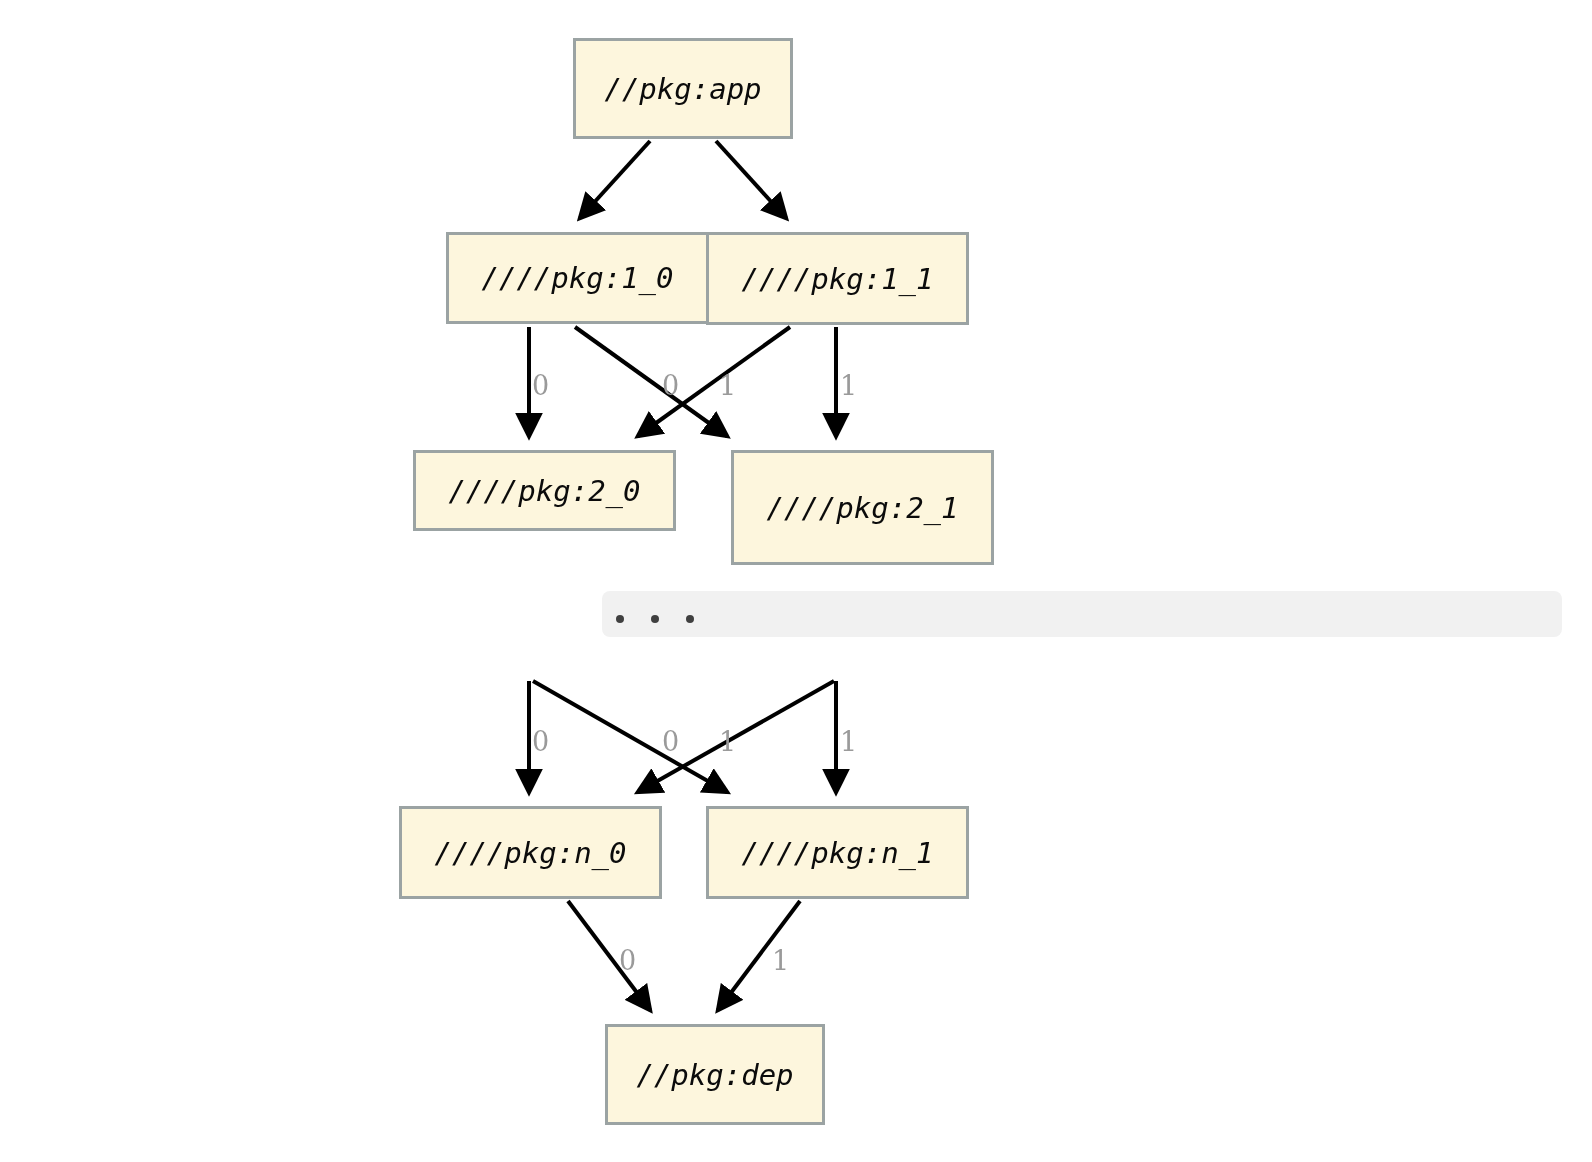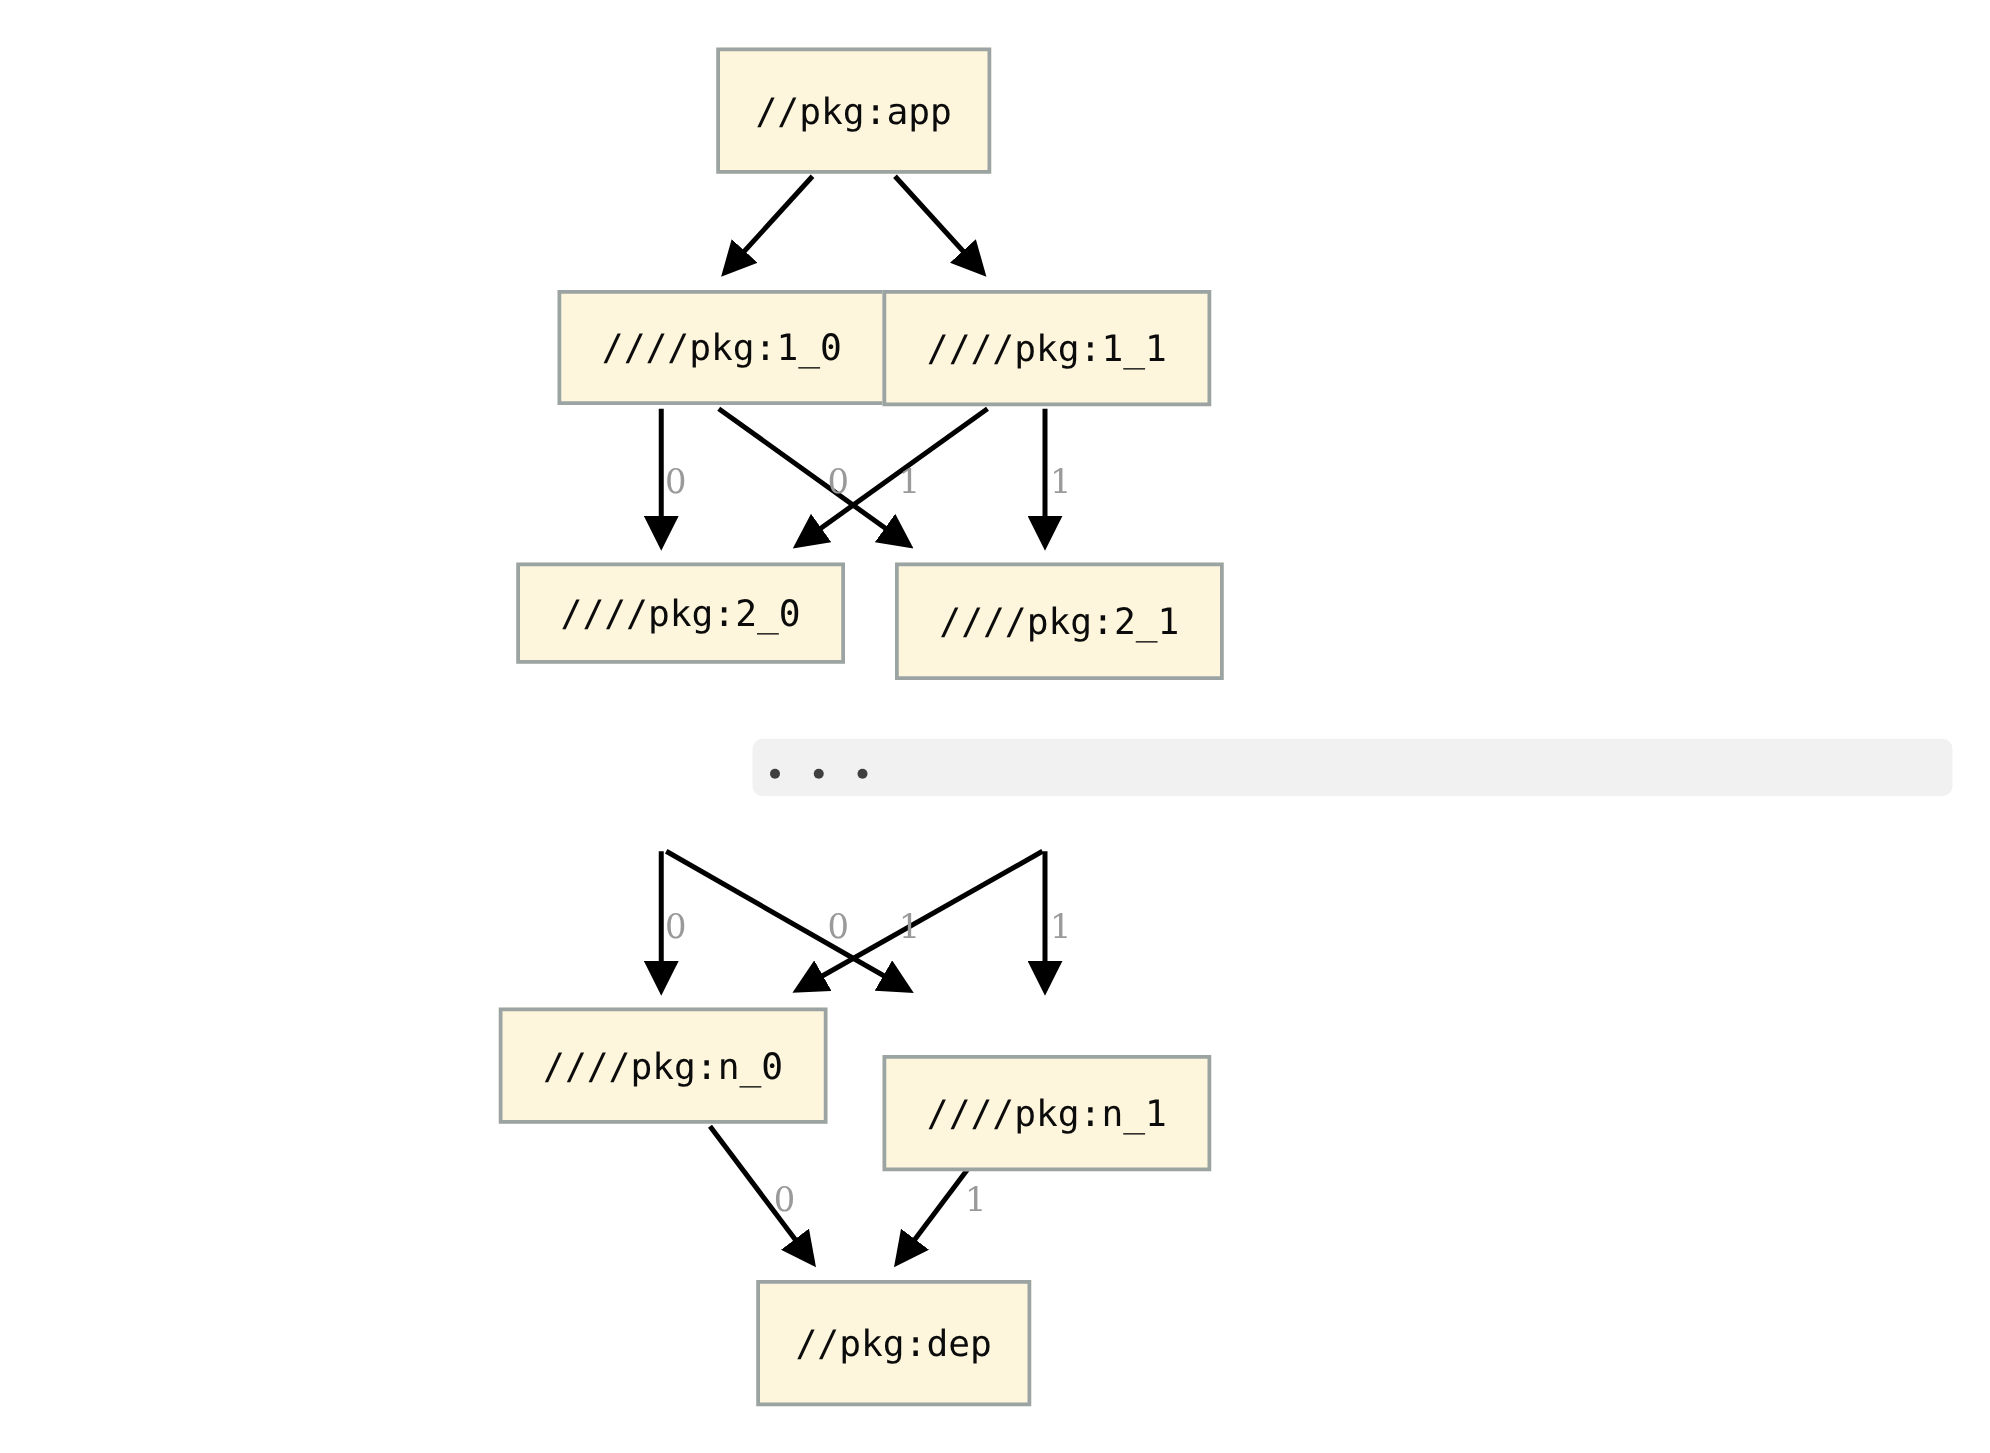--- a/index.html
+++ b/index.html
@@ -33,20 +33,21 @@
     display: flex;
     align-items: center;
     justify-content: center;
   }
   .node-label {
     font-family: "DejaVu Sans Mono", monospace;
     font-size: 29px;
     color: #0b0b0b;
     letter-spacing: 0px;
     white-space: nowrap;
+    font-style: italic;
   }
   .edge-label {
     position: absolute;
     font-family: "DejaVu Serif", serif;
     font-size: 27px;
     color: #9a9a9a;
     white-space: nowrap;
   }
   .ellipsis-band {
     position: absolute;
@@ -139,29 +140,29 @@
   </div>
 
   <div class="node-box" style="left:706px; top:232px; width:263px; height:93px;align-items:center;">
     <span class="node-label">////pkg:1_1</span>
   </div>
 
   <div class="node-box" style="left:413px; top:450px; width:263px; height:81px;">
     <span class="node-label">////pkg:2_0</span>
   </div>
 
-  <div class="node-box" style="left:716px; top:450px; width:263px; height:94px;text-align:center;">
+  <div class="node-box" style="left:731px; top:450px; width:263px; height:115px;text-align:center;">
     <span class="node-label">////pkg:2_1</span>
   </div>
 
   <div class="node-box" style="left:399px; top:806px; width:263px; height:93px;">
     <span class="node-label">////pkg:n_0</span>
   </div>
 
-  <div class="node-box" style="left:706px; top:844px; width:263px; height:93px;">
+  <div class="node-box" style="left:706px; top:806px; width:263px; height:93px;">
     <span class="node-label">////pkg:n_1</span>
   </div>
 
   <div class="node-box" style="left:605px; top:1024px; width:220px; height:101px;">
     <span class="node-label">//pkg:dep</span>
   </div>
 
   <span class="edge-label" style="left:532px; top:370px;">0</span>
   <span class="edge-label" style="left:662px; top:370px;">0</span>
   <span class="edge-label" style="left:719px; top:370px;">1</span>

